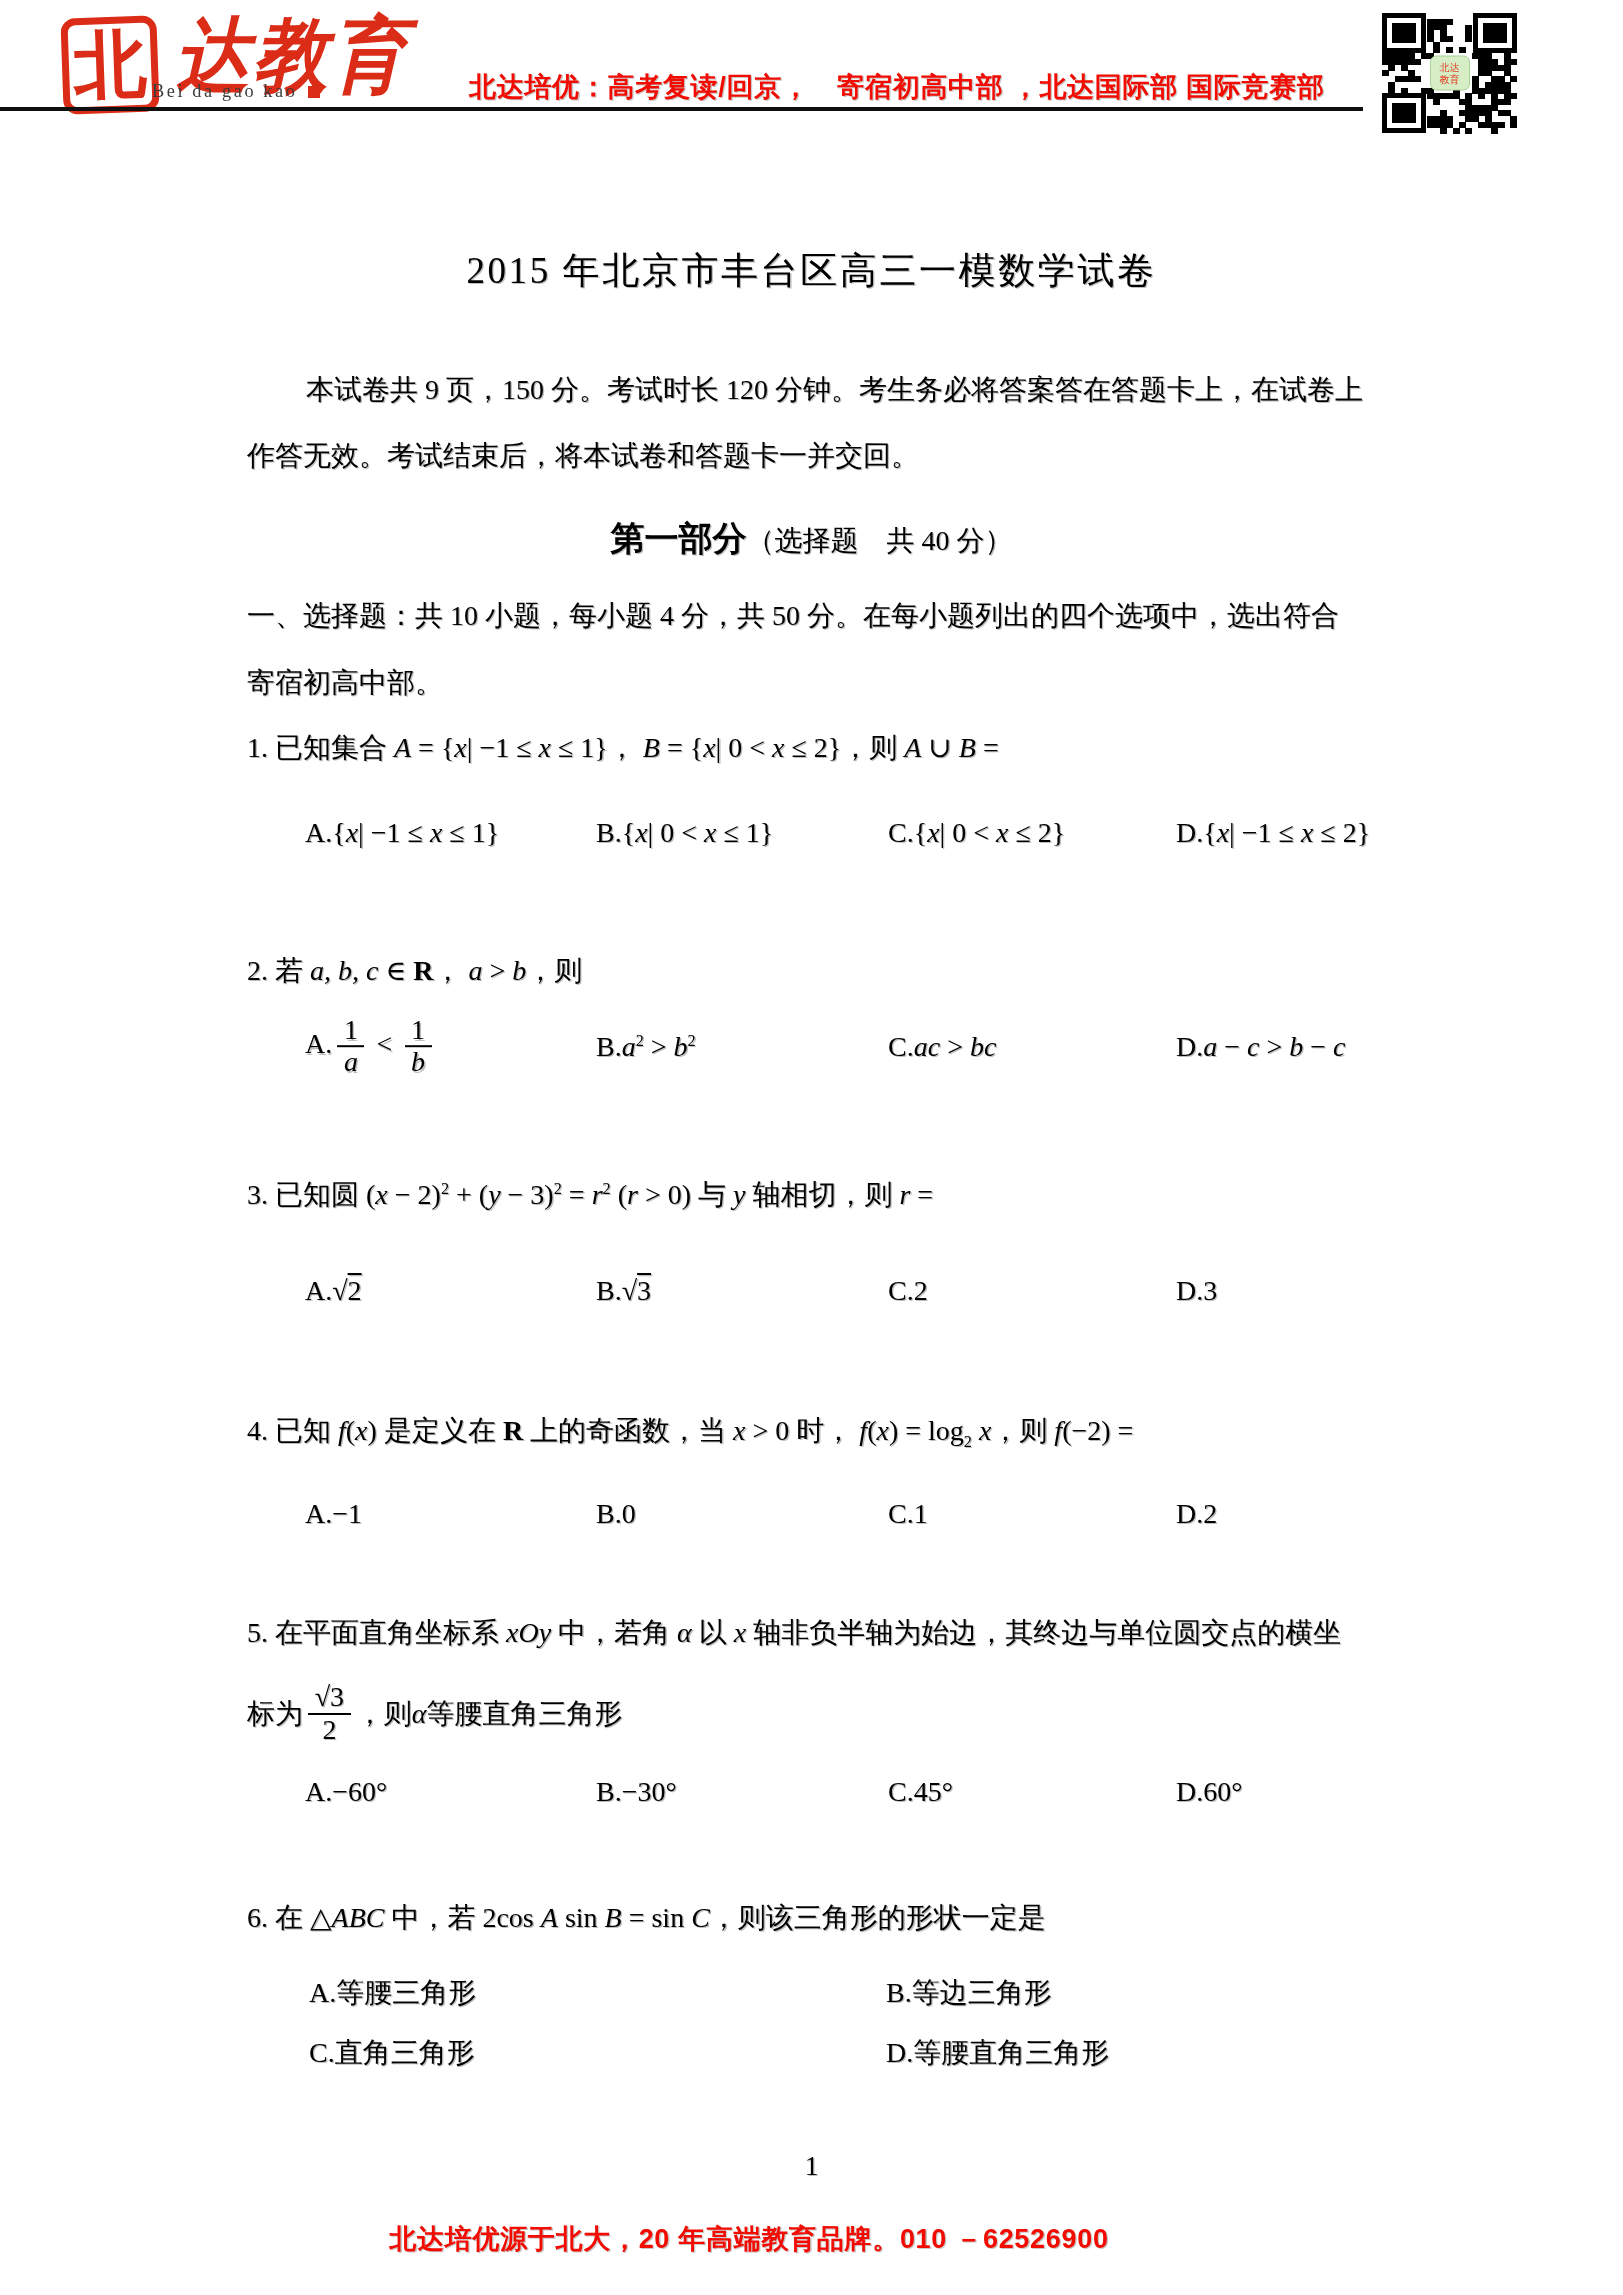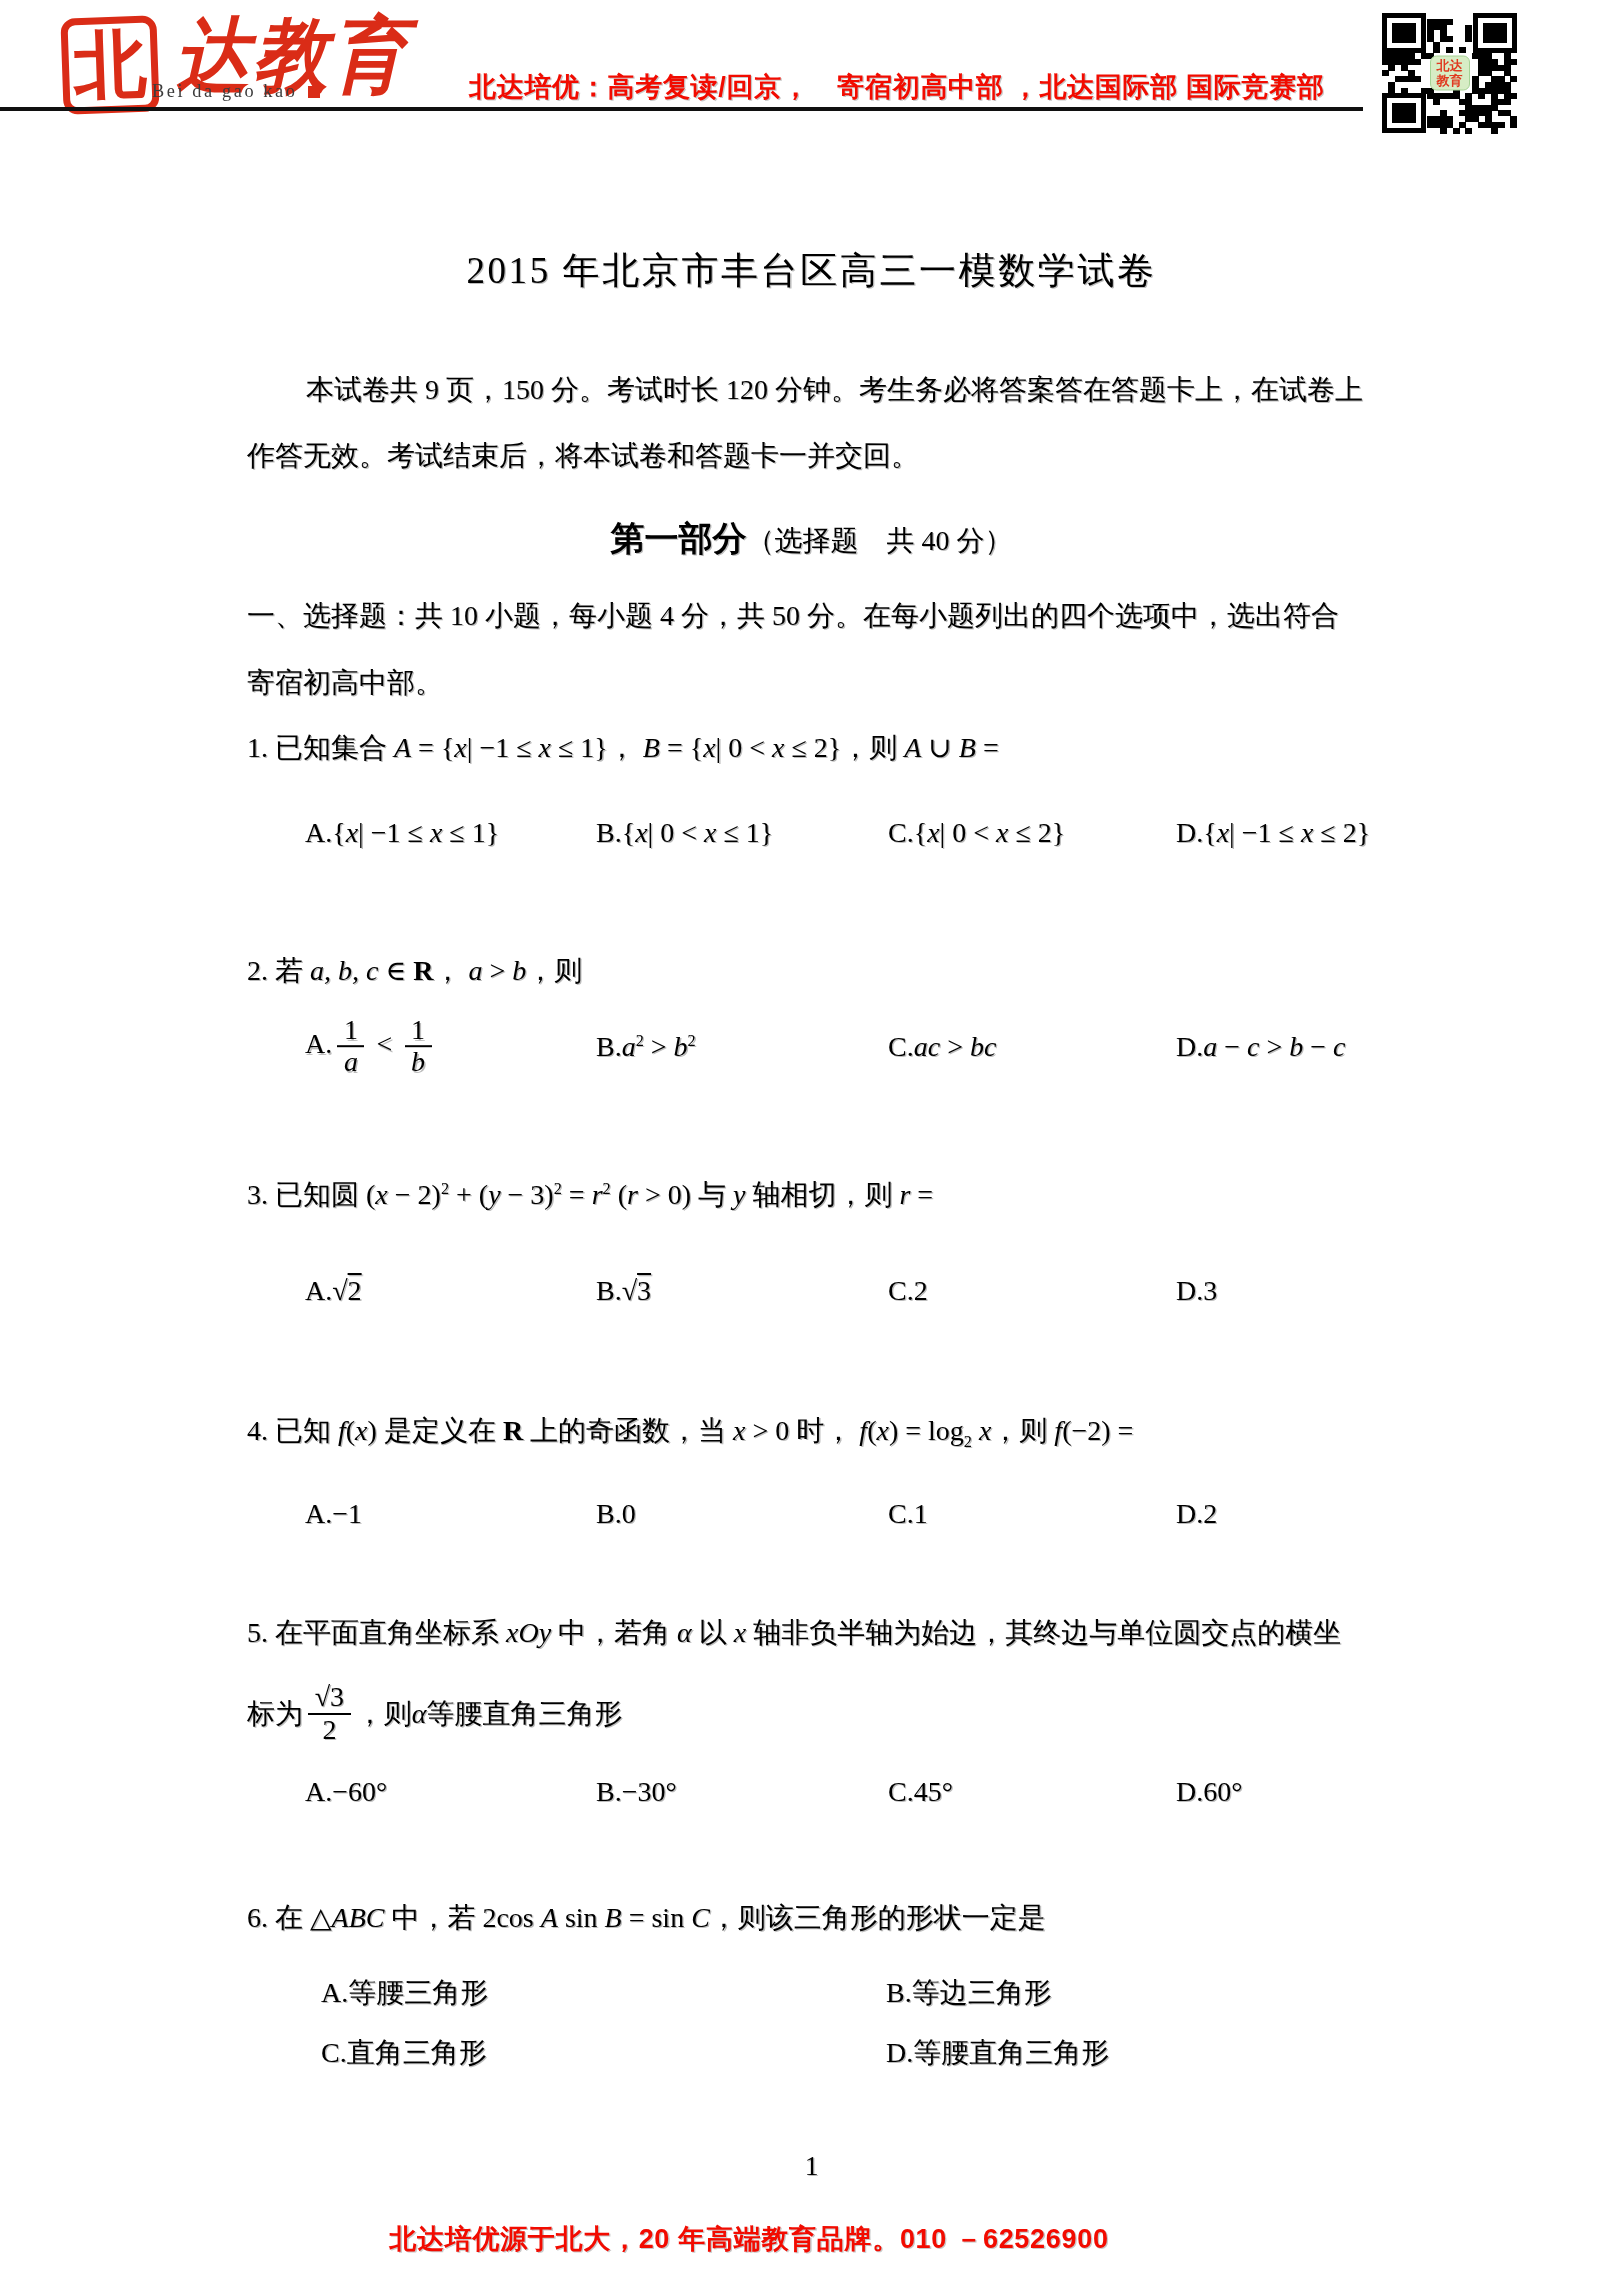--- a/index.html
+++ b/index.html
@@ -24,32 +24,32 @@
   
   .qr{position:absolute;left:1382px;top:13px;width:135px;height:120px;background:#fff}
   .qr i{position:absolute;background:#000;display:block}
   .finder{position:absolute;width:44px;height:40px;border:5.9px solid #000;box-sizing:border-box}
   .finder::before{content:'';position:absolute;inset:5.2px;background:#000}
   .f-tl{left:0;top:0}.f-tr{right:0;top:0}.f-bl{left:0;bottom:0}
   .qr-badge{position:absolute;left:50%;top:50%;transform:translate(-50%,-50%);width:38px;height:33px;
             background:#d7edc5;border:0.7px solid #a6d295;border-radius:6.5px;z-index:2;display:flex;
             flex-direction:column;align-items:center;justify-content:center;line-height:1.15;
             font-family:"Liberation Sans",sans-serif}
-  .qr-badge span{font-size:13px;font-weight:700;color:#e03a20}
+  .qr-badge span{font-size:10px;font-weight:400;color:#e03a20}
   
   .title{position:absolute;left:0;top:246px;width:1623px;text-align:center;font-size:37px;
          letter-spacing:2.6px;white-space:nowrap}
   .line{position:absolute;font-size:28px;line-height:1.25;white-space:nowrap}
   .part-head{position:absolute;left:0;top:516px;width:1623px;text-align:center;white-space:nowrap}
   .part-name{font-size:34px;font-weight:700;font-family:"Liberation Sans","DejaVu Sans",sans-serif}
   .part-note{font-size:28px}
   .opts{position:absolute;left:305px;width:1178px}
   .opt{position:absolute;top:50%;transform:translateY(-50%);font-size:28px;white-space:nowrap}
   .col1{left:0}.col2{left:291px}.col3{left:583px}.col4{left:871px}
-  .colA{left:16px}.colB{left:581px}
+  .colA{left:4px}.colB{left:581px}
   .q5row{position:absolute;left:247px;top:1665px;height:98px;display:flex;align-items:center;
          font-size:28px;white-space:nowrap}
   
   .s-cn{}
   .s-m{font-style:italic}
   .s-n{}
   .s-b{font-weight:700}
   .s-sup{font-size:58%;vertical-align:super}
   .s-sub{font-size:58%;vertical-align:sub}
   .frac{display:inline-block;vertical-align:middle;text-align:center;margin:0 5.2px;line-height:1.1}

